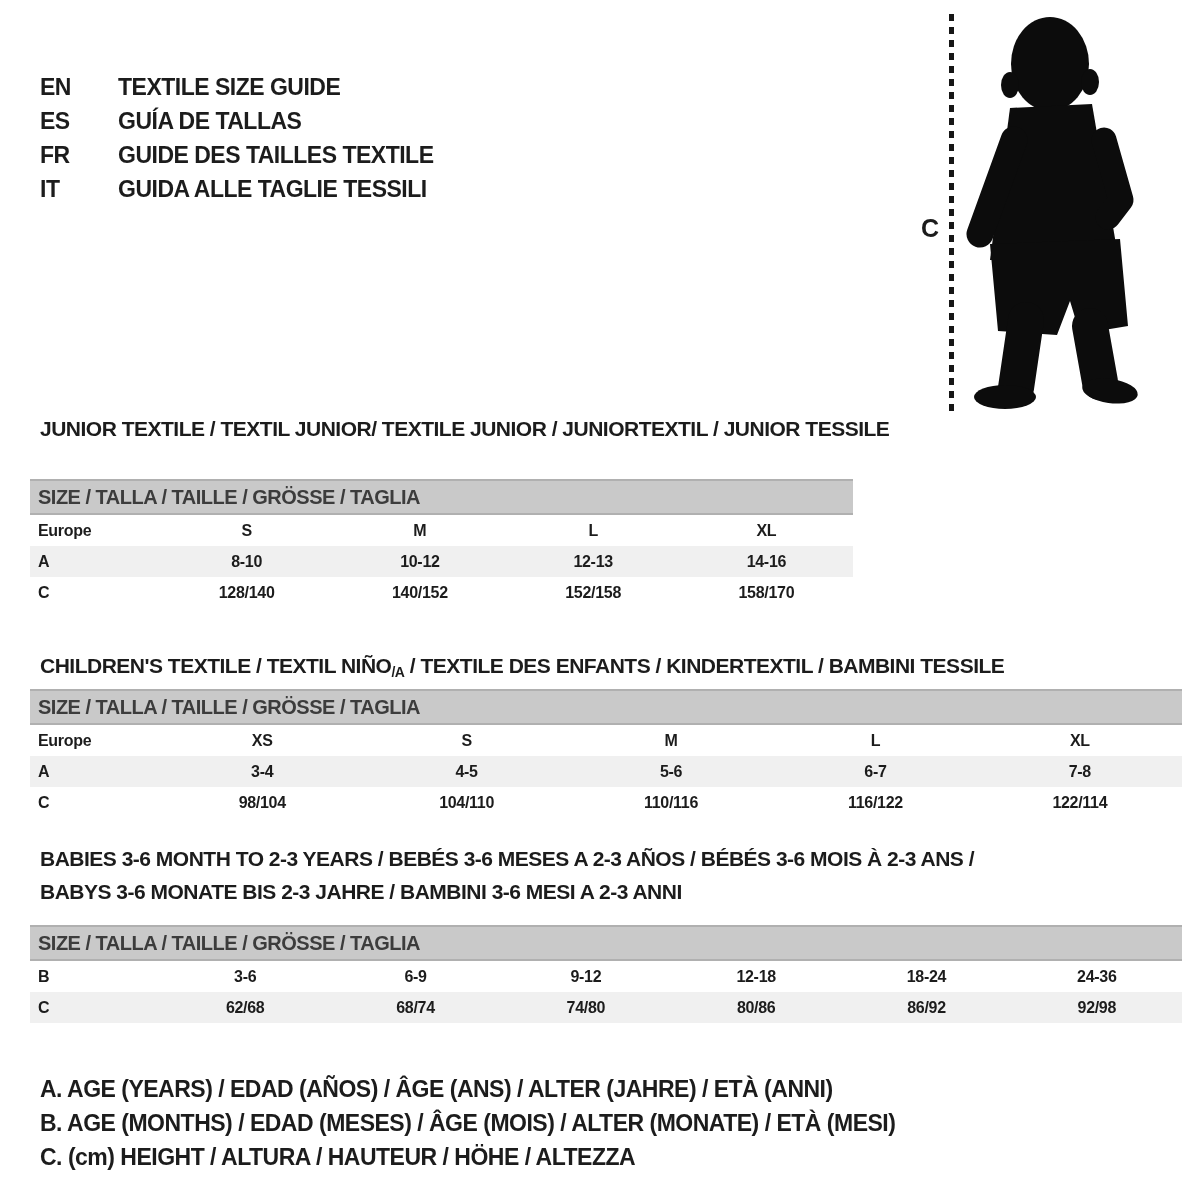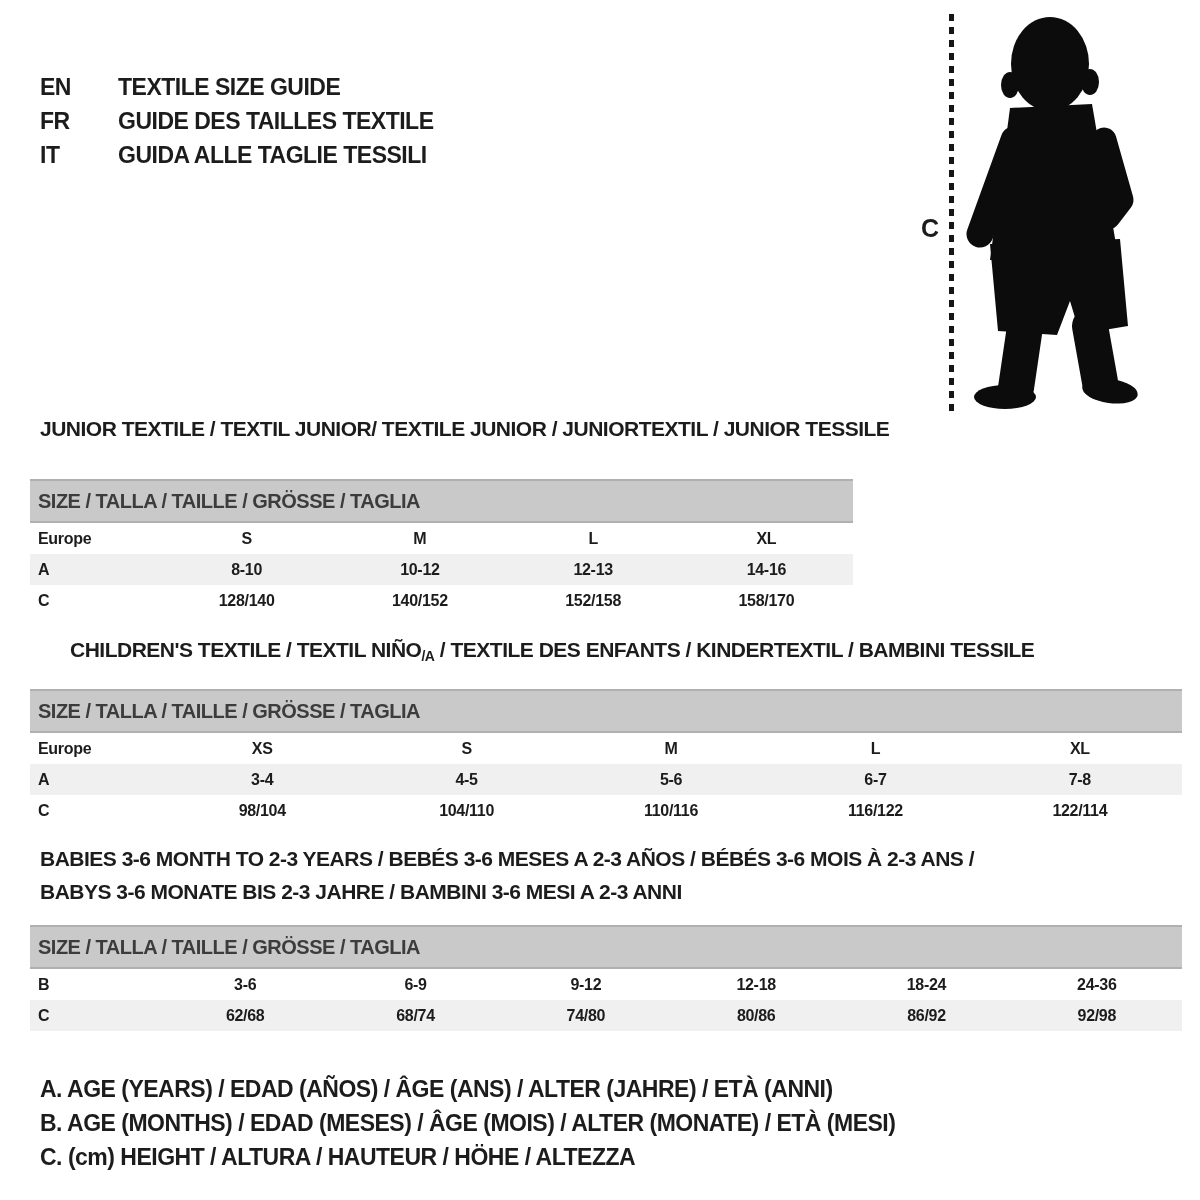--- a/index.html
+++ b/index.html
@@ -35,21 +35,21 @@
   }
   .c-label{position:absolute;left:921px;top:214px;font-size:25px;}
   .baby-svg{position:absolute;left:962px;top:8px;}
   
   .section-title{position:absolute;left:40px;font-size:21px;letter-spacing:-0.5px;line-height:24px;}
   .section-title .sub{font-size:14px;vertical-align:-4px;}
   .two-line{line-height:33px;}
   
   .tbl{position:absolute;left:30px;}
   .tbl-head{
-    height:44px;display:flex;align-items:center;
+    height:36px;display:flex;align-items:center;
     background:var(--table-header-bg);
     border-top:2px solid var(--table-header-border);
     border-bottom:2px solid var(--table-header-border);
     padding-left:8px;
     font-size:20px;color:var(--table-header-text);letter-spacing:-0.5px;
   }
   .tbl-row{height:31px;display:flex;align-items:center;font-size:16px;letter-spacing:-0.3px;}
   .tbl-row.shaded{background:var(--row-shaded-bg);}
   .cell-label{width:130px;padding-left:8px;}
   .cell-val{flex:1;text-align:center;}
@@ -59,20 +59,24 @@
 </style>
 </head>
 <body>
 
 <div class="page">
 
   <div class="lang-block">
     <div class="lang-row">
       <span class="lang-code">EN</span>
       <span class="lang-title">TEXTILE SIZE GUIDE</span>
+    </div>
+    <div class="lang-row">
+      <span class="lang-code">ES</span>
+      <span class="lang-title">GUÍA DE TALLAS</span>
     </div>
     <div class="lang-row">
       <span class="lang-code">FR</span>
       <span class="lang-title">GUIDE DES TAILLES TEXTILE</span>
     </div>
     <div class="lang-row">
       <span class="lang-code">IT</span>
       <span class="lang-title">GUIDA ALLE TAGLIE TESSILI</span>
     </div>
   </div>
@@ -114,21 +118,21 @@
     </div>
     <div class="tbl-row">
       <span class="cell-label">C</span>
       <span class="cell-val">128/140</span>
       <span class="cell-val">140/152</span>
       <span class="cell-val">152/158</span>
       <span class="cell-val">158/170</span>
     </div>
   </div>
 
-  <div class="section-title" style="top:638px;margin-left:30px;"><span>CHILDREN'S TEXTILE / TEXTIL NIÑO</span><span class="sub">/A</span><span> / TEXTILE DES ENFANTS / KINDERTEXTIL / BAMBINI TESSILE</span></div>
+  <div class="section-title" style="top:654px;"><span>CHILDREN'S TEXTILE / TEXTIL NIÑO</span><span class="sub">/A</span><span> / TEXTILE DES ENFANTS / KINDERTEXTIL / BAMBINI TESSILE</span></div>
   <div class="tbl" style="top:689px;width:1152px;">
     <div class="tbl-head">SIZE / TALLA / TAILLE / GRÖSSE / TAGLIA</div>
     <div class="tbl-row">
       <span class="cell-label">Europe</span>
       <span class="cell-val">XS</span>
       <span class="cell-val">S</span>
       <span class="cell-val">M</span>
       <span class="cell-val">L</span>
       <span class="cell-val">XL</span>
     </div>

